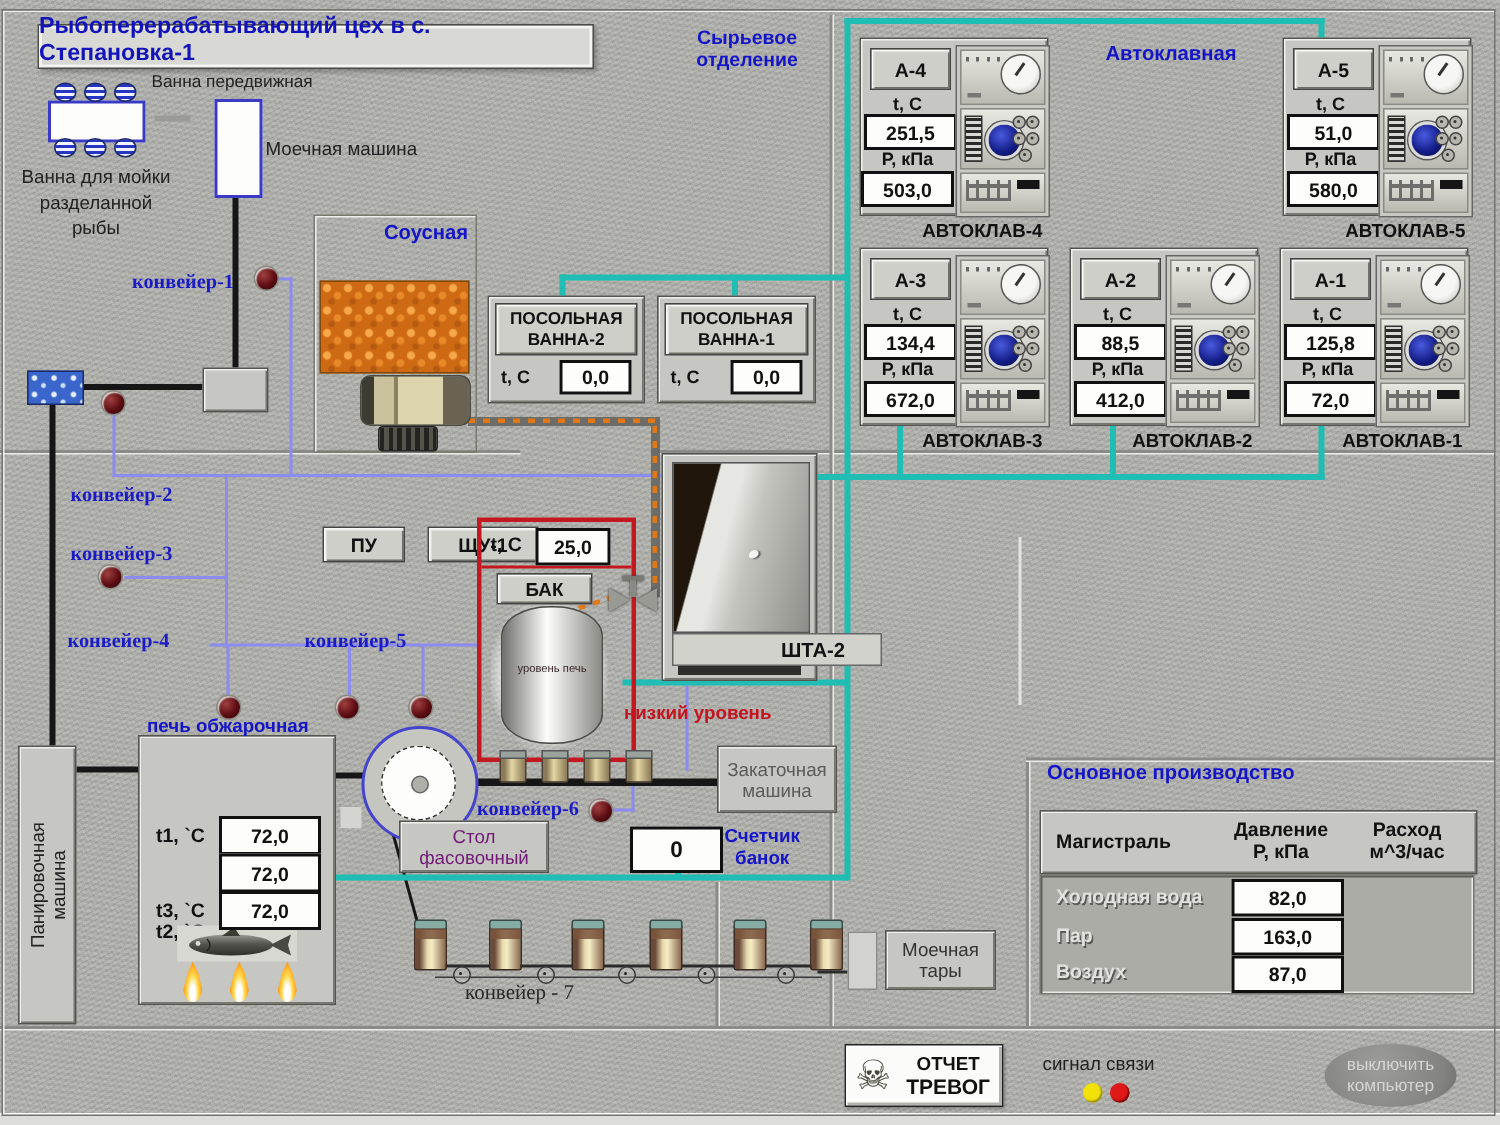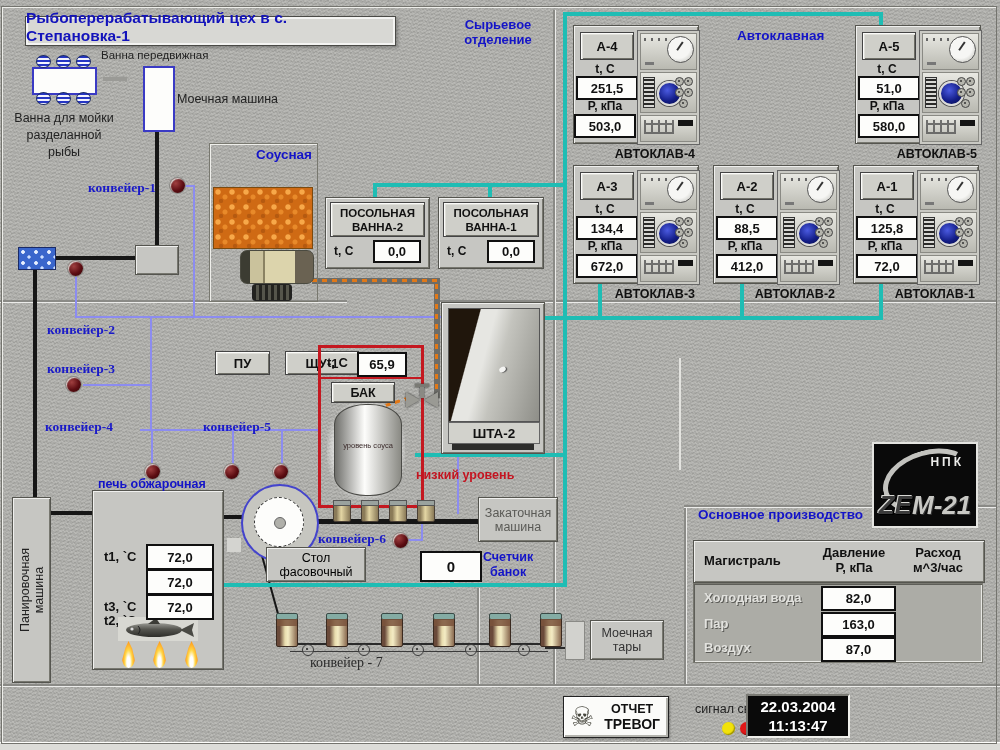--- a/index.html
+++ b/index.html
@@ -360,43 +360,43 @@
         </div>
     </div>
   </div>
   <div class="acl-name abs" style="left:853px;top:287px;width:122px;text-align:right;">АВТОКЛАВ-1</div>
 
   <div class="btn3d abs" style="left:215px;top:351px;width:53px;height:22px;font-size:13px;">ПУ</div>
   <div class="btn3d abs" style="left:285px;top:351px;width:72px;height:22px;font-size:13px;">ЩУ-1</div>
 
   <div class="abs" style="left:318px;top:345px;width:100px;height:157px;border:3px solid #c41820;z-index:6;">
     <span style="position:absolute;left:6px;top:7px;font-weight:bold;font-size:13px;">t, C</span>
-    <div class="valbox" style="position:absolute;left:36px;top:4px;width:46px;height:21px;">65,9</div>
+    <div class="valbox" style="position:absolute;left:36px;top:4px;width:46px;height:21px;">25,0</div>
     <div style="position:absolute;left:0;top:29px;width:100%;border-top:2px solid #c41820;"></div>
     <div class="btn3d" style="position:absolute;left:10px;top:34px;width:62px;height:19px;font-size:12.5px;">БАК</div>
     <div class="abs" style="left:6px;top:52px;width:78px;height:100px;border-radius:40%;background:radial-gradient(ellipse,#ffffff 45%,rgba(255,255,255,0) 75%);"></div>
     <div class="tank" style="left:13px;top:56px;width:66px;height:90px;">
-      <div style="position:absolute;left:0;right:0;top:40%;text-align:center;font-size:7.5px;color:#3a2a2a;">уровень соуса</div>
+      <div style="position:absolute;left:0;right:0;top:40%;text-align:center;font-size:7.5px;color:#3a2a2a;">уровень печь</div>
     </div>
   </div>
   <div class="abs" style="left:416px;top:468px;color:#c41420;font-weight:bold;font-size:12.5px;z-index:6;white-space:nowrap;">низкий уровень</div>
 
   <div class="abs" style="left:406px;top:390px;width:32px;height:20px;z-index:6;filter:drop-shadow(0 0 1px #333);">
     <div style="position:absolute;left:0;top:2px;width:0;height:0;border-top:8px solid transparent;border-bottom:8px solid transparent;border-left:14px solid #9a9a94;"></div>
     <div style="position:absolute;right:0;top:2px;width:0;height:0;border-top:8px solid transparent;border-bottom:8px solid transparent;border-right:14px solid #9a9a94;"></div>
     <div style="position:absolute;left:14px;top:-4px;width:4px;height:12px;background:#8a8a84;"></div>
     <div style="position:absolute;left:9px;top:-6px;width:14px;height:3px;background:#7a7a74;"></div>
   </div>
 
   <div class="raised abs" style="left:441px;top:302px;width:102px;height:150px;">
     <div style="position:absolute;left:6px;top:5px;width:90px;height:112px;border:1px solid #555;
          background:linear-gradient(105deg,#20160c 0 26%,#e6e6e2 27% 40%,#c4c4be 55%,#8e8e88 100%);">
       <div style="position:absolute;left:56%;top:52%;width:7px;height:5px;background:#f4f4f2;border-radius:50%;transform:rotate(-30deg);box-shadow:1px 1px 1px #555;"></div>
     </div>
-    <div style="position:absolute;left:6px;top:119px;width:90px;height:20px;background:#d2d2cc;border:1px solid #666;display:flex;align-items:center;justify-content:center;font-weight:bold;font-size:13.5px;">ШТА-2</div>
+    <div style="position:absolute;left:6px;top:119px;width:90px;height:20px;background:#d2d2cc;border:1px solid #666;display:flex;align-items:center;justify-content:center;font-weight:bold;font-size:13.5px;padding-left:48px;">ШТА-2</div>
     <div style="position:absolute;left:10px;top:141px;width:82px;height:6px;background:#2e2e2c;"></div>
   </div>
 
   <div class="abs lblblue" style="left:98px;top:477px;font-size:12.5px;">печь обжарочная</div>
   <div class="raised abs" style="left:92px;top:490px;width:130px;height:178px;">
     <span style="position:absolute;left:11px;top:58px;font-weight:bold;font-size:13px;">t1, `C</span>
     <div class="valbox" style="position:absolute;left:53px;top:53px;width:64px;height:22px;">72,0</div>
     <span style="position:absolute;left:11px;top:83px;font-weight:bold;font-size:13px;margin-top:39px;">t2, `C</span>
     <div class="valbox" style="position:absolute;left:53px;top:78px;width:64px;height:22px;">72,0</div>
     <span style="position:absolute;left:11px;top:108px;font-weight:bold;font-size:13px;">t3, `C</span>
@@ -438,21 +438,21 @@
 
   <div class="can" style="left:333px;top:502px;"></div>
   <div class="can" style="left:361px;top:502px;"></div>
   <div class="can" style="left:389px;top:502px;"></div>
   <div class="can" style="left:417px;top:502px;"></div>
 
   <div class="raised abs" style="left:478px;top:497px;width:78px;height:43px;display:flex;flex-direction:column;align-items:center;justify-content:center;font-size:12.5px;color:#5a5a56;z-index:6;">
     <span>Закаточная</span>
     <span>машина</span>
   </div>
-  <div class="raised abs" style="left:266px;top:547px;width:98px;height:33px;display:flex;flex-direction:column;align-items:center;justify-content:center;font-size:12.5px;color:#000000;z-index:6;">
+  <div class="raised abs" style="left:266px;top:547px;width:98px;height:33px;display:flex;flex-direction:column;align-items:center;justify-content:center;font-size:12.5px;color:#701a75;z-index:6;">
     <span>Стол</span>
     <span>фасовочный</span>
   </div>
   <div class="valbox abs" style="left:420px;top:551px;width:58px;height:27px;font-size:15px;">0</div>
   <div class="abs lblblue" style="left:483px;top:550px;font-size:12.5px;line-height:15px;">
     <span class="hdrline" style="font-size:12.5px;">Счетчик</span>
     <span class="hdrline" style="font-size:12.5px;">банок</span>
   </div>
 
   <div class="jar" style="left:276px;top:616px;"></div>
@@ -490,39 +490,30 @@
     <div style="position:absolute;left:0;top:43px;width:288px;height:78px;background:#acaca6;border:1px solid #77776f;box-shadow:inset 1px 1px 0 #5e5e58, inset -1px -1px 0 #e8e8e4;">
       <span class="tbl-name" style="position:absolute;left:10px;top:6px;">Холодная вода</span>
       <div class="valbox" style="position:absolute;left:127px;top:2px;width:71px;height:21px;">82,0</div>
       <span class="tbl-name" style="position:absolute;left:10px;top:32px;">Пар</span>
       <div class="valbox" style="position:absolute;left:127px;top:28px;width:71px;height:21px;">163,0</div>
       <span class="tbl-name" style="position:absolute;left:10px;top:56px;">Воздух</span>
       <div class="valbox" style="position:absolute;left:127px;top:53px;width:71px;height:21px;">87,0</div>
     </div>
   </div>
 
-  <div class="abs" style="left:872px;top:442px;width:106px;height:86px;background:#e4e4e0;padding:2px;box-sizing:border-box;z-index:6;">
-    <div style="position:relative;width:100%;height:100%;background:#0a0a0a;overflow:hidden;">
-      <div style="position:absolute;left:8px;top:6px;width:84px;height:52px;border:5px solid;border-color:#c2c2be transparent transparent #c2c2be;border-radius:50%;transform:rotate(-16deg);"></div>
-      <span style="position:absolute;right:12px;top:11px;color:#ececea;font-weight:bold;font-size:12px;letter-spacing:3px;">НПК</span>
-      <div style="position:absolute;left:0;right:0;bottom:8px;text-align:center;font-style:italic;font-weight:bold;font-size:26px;line-height:26px;">
-        <span style="color:#3c3c3c;text-shadow:-1px -1px 0 #d8d8d4,1px 1px 0 #000;">ZE</span><span style="color:#c8c8c4;text-shadow:1px 1px 0 #333;">M-21</span>
-      </div>
-    </div>
-  </div>
 
   <div class="abs" style="left:563px;top:696px;width:104px;height:40px;background:#fbfbf9;border:1px solid #222;box-shadow:inset 1px 1px 0 #fff, inset -2px -2px 0 #b4b4ae, 1px 1px 2px rgba(0,0,0,.3);display:flex;align-items:center;z-index:6;cursor:pointer;">
     <span style="font-size:27px;line-height:27px;color:#45453c;margin:0 2px 0 6px;">☠</span>
     <span style="font-weight:bold;font-size:12.5px;line-height:15px;text-align:center;flex:1;">
       <span class="hdrline" style="font-size:12.5px;">ОТЧЕТ</span>
       <span class="hdrline" style="font-size:14px;">ТРЕВОГ</span>
     </span>
   </div>
   <div class="abs" style="left:695px;top:702px;font-size:12.5px;color:#222;z-index:6;">сигнал связи</div>
   <div class="abs" style="left:722px;top:722px;width:13px;height:13px;border-radius:50%;background:#f2e20a;box-shadow:inset -1px -1px 1px #9a8f00;z-index:6;"></div>
   <div class="abs" style="left:740px;top:722px;width:13px;height:13px;border-radius:50%;background:#e01818;box-shadow:inset -1px -1px 1px #7a0808;z-index:6;"></div>
-  <div class="abs" style="left:746px;top:694px;width:104px;height:44px;background:#0a0a0a;border:2px solid;border-color:#7a7a74 #f0f0ec #f0f0ec #7a7a74;box-sizing:border-box;display:flex;flex-direction:column;align-items:center;justify-content:center;z-index:6;">
-    <span style="color:#fff;font-weight:bold;font-size:15px;line-height:19px;">22.03.2004</span>
-    <span style="color:#fff;font-weight:bold;font-size:15px;line-height:19px;">11:13:47</span>
+  <div class="abs" style="left:883px;top:696px;width:88px;height:42px;border-radius:50%;background:radial-gradient(circle at 40% 35%, #9c9c98, #82827e 75%, #6e6e6a);display:flex;flex-direction:column;align-items:center;justify-content:center;z-index:6;cursor:pointer;">
+    <span style="color:#d6d6d2;font-size:11.5px;line-height:14px;">выключить</span>
+    <span style="color:#d6d6d2;font-size:11.5px;line-height:14px;">компьютер</span>
   </div>
 
   <div class="abs" style="left:1px;top:6px;width:994px;height:736px;border:1px solid #74746e;box-shadow:inset 1px 1px 0 #eeeeea;pointer-events:none;z-index:9;"></div>
 </div>
 
 </body></html>

